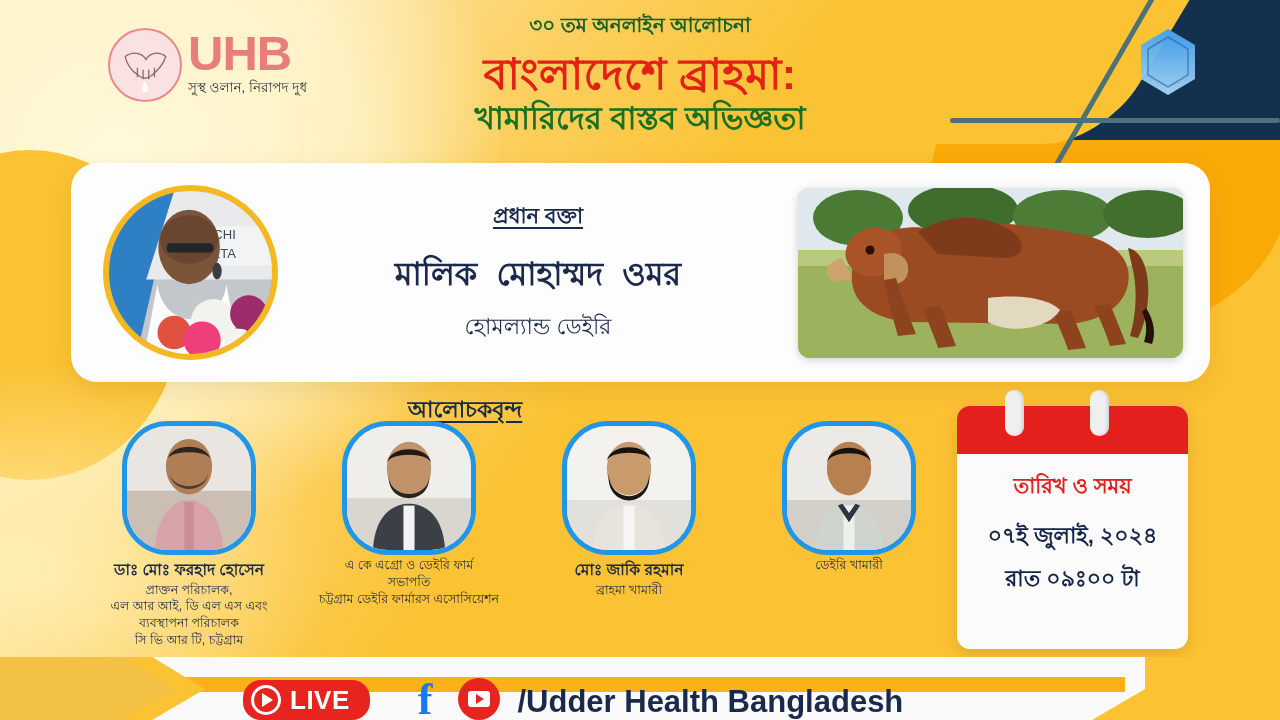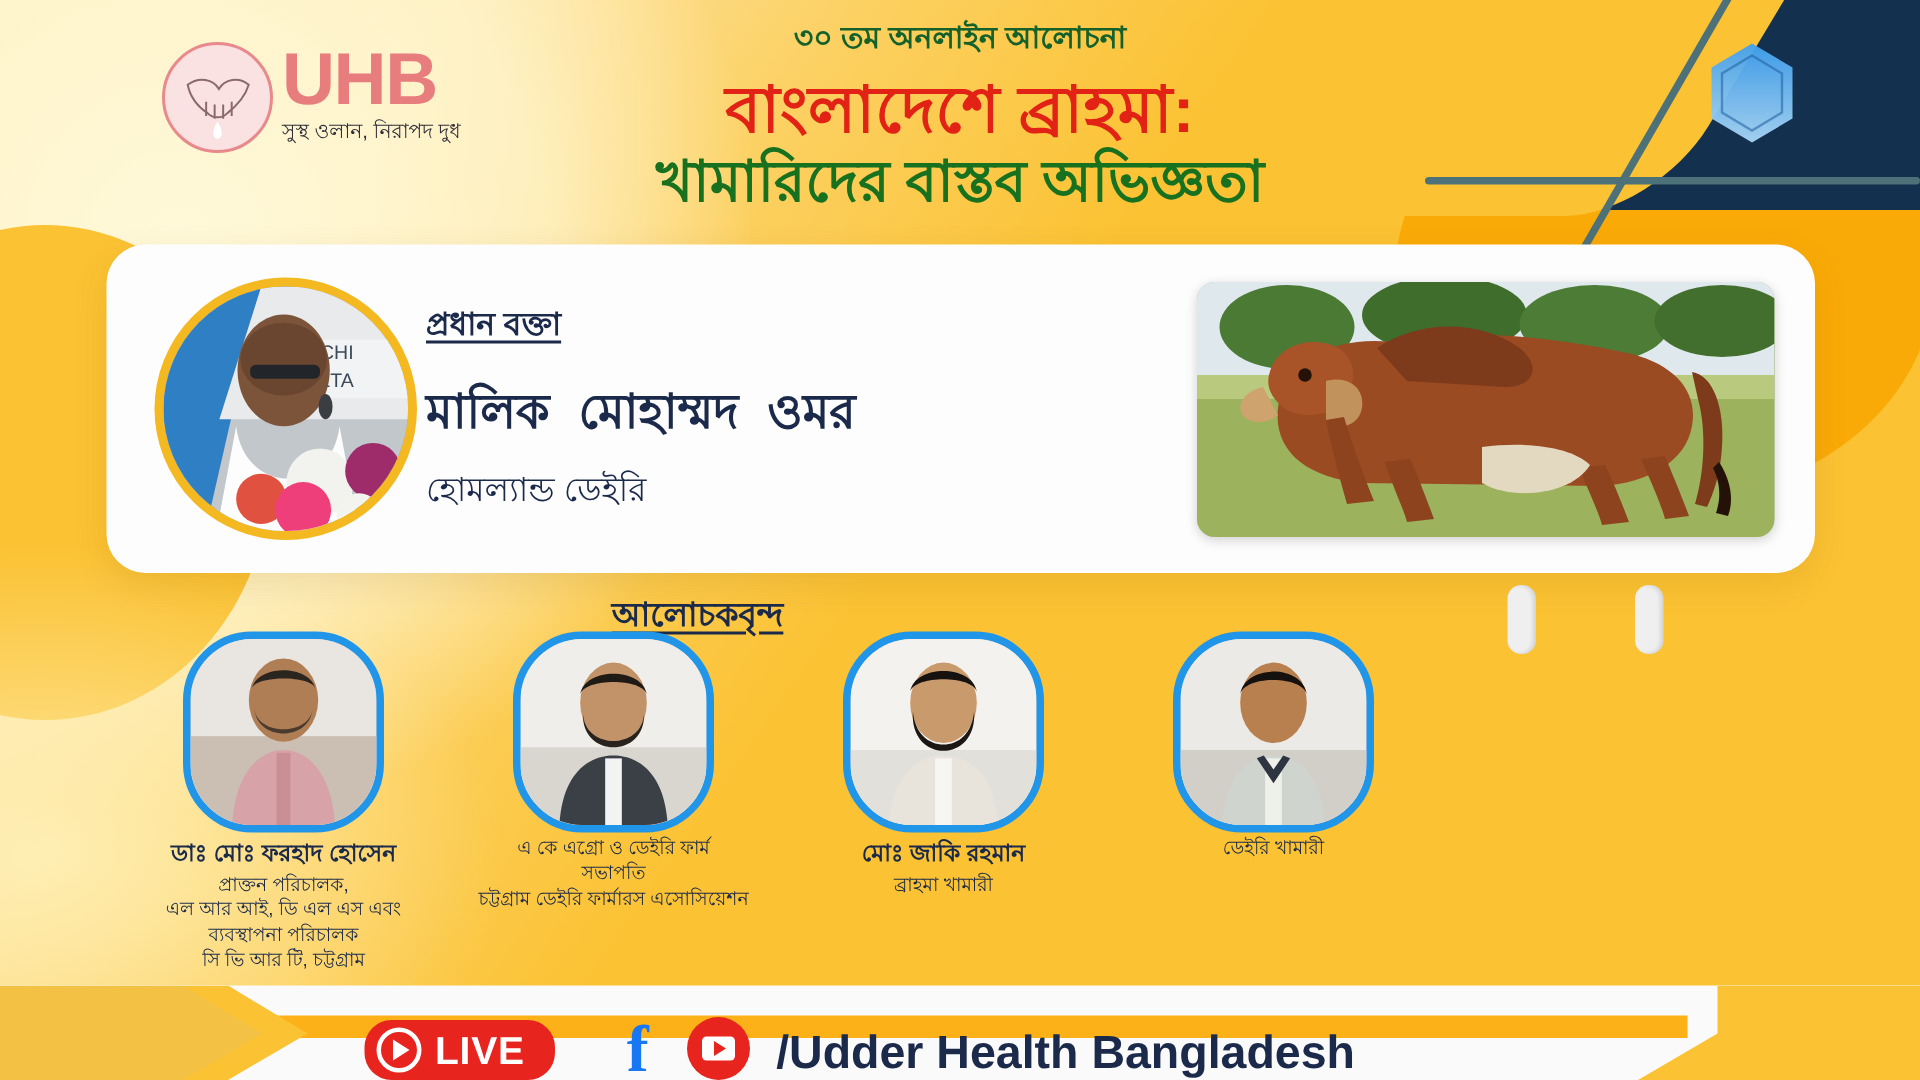--- a/index.html
+++ b/index.html
@@ -79,38 +79,38 @@
   .uhb-tag{ font-size:13.5px; color:#2f2f3a; margin-top:1px; text-align:center; }
 
   
   .head-wrap{ position:absolute; left:0; top:10px; width:1280px; text-align:center; }
   .kicker{ font-size:20px; color:#14612a; font-weight:bold; }
   .title-main{
     font-size:43px; font-weight:bold; color:#e32216; margin-top:7px;
     line-height:1.12; letter-spacing:.3px;
   }
   .title-sub{
-    font-size:38px; font-weight:bold; color:#17711f; margin-top:3px;
+    font-size:31px; font-weight:bold; color:#17711f; margin-top:3px;
     line-height:1.15;
   }
 
   
   .main-card{
     position:absolute; left:71px; top:163px; width:1139px; height:219px;
     background:#fdfdfd; border-radius:26px;
     box-shadow:0 8px 22px rgba(150,100,0,.14);
     display:flex; align-items:center;
   }
   .speaker-photo{
     width:175px; height:175px; border-radius:50%;
     margin-left:32px; flex:none;
     border:6px solid #f4b820;
     overflow:hidden; position:relative; background:#9aa3ad;
   }
-  .speaker-text{ flex:1; padding:0 6px; }
+  .speaker-text{ flex:1; text-align:center; padding:0 6px; }
   .sp-role{
     font-size:21px; font-weight:bold; color:#1b2a4a;
     text-decoration:underline; text-underline-offset:4px;
   }
   .sp-name{ font-size:32px; font-weight:bold; color:#1b2a4a; margin-top:14px;font-family:Liberation Mono, monospace; }
   .sp-org{ font-size:22px; color:#1b2a4a; margin-top:6px; }
   .bull-photo{
     width:385px; height:170px; margin-right:27px; flex:none;
     border-radius:12px; overflow:hidden; position:relative;
     box-shadow:0 2px 8px rgba(0,0,0,.18);
@@ -390,20 +390,26 @@
           <path d="M43 40 C46 18 88 18 91 40 C88 26 46 26 43 40 Z" fill="#14110e"></path>
           <path d="M30 134 C32 98 50 84 67 84 C84 84 102 98 104 134 Z" fill="#cfd4cf"></path>
           <rect x="61" y="86" width="12" height="48" fill="#f0f0ea"></rect>
           <path d="M55 86 L67 104 L79 86 L74 84 L67 94 L60 84 Z" fill="#2e3440"></path>
         </svg>
       </div>
       <div class="p-lines" style="white-space:pre-line">ডেইরি খামারী</div>
     </div>
   </div>
 
+  <div class="cal">
+    <div class="cal-top"></div>
+    <div class="cal-title">তারিখ ও সময়</div>
+    <div class="cal-date">০৭ই জুলাই, ২০২৪</div>
+    <div class="cal-time">রাত ০৯ঃ০০ টা</div>
+  </div>
   <div class="cal-ring ring1" style="top:390px; left:1005px;"></div>
   <div class="cal-ring ring2" style="top:390px; left:1090px;"></div>
 
   <div class="bottom-bar">
     <div class="bb-right-bar"></div>
     <div class="bb-chevron"></div>
     <div class="bb-chevron2"></div>
     <div class="bb-right-wedge"></div>
 
     <div class="bb-content">

